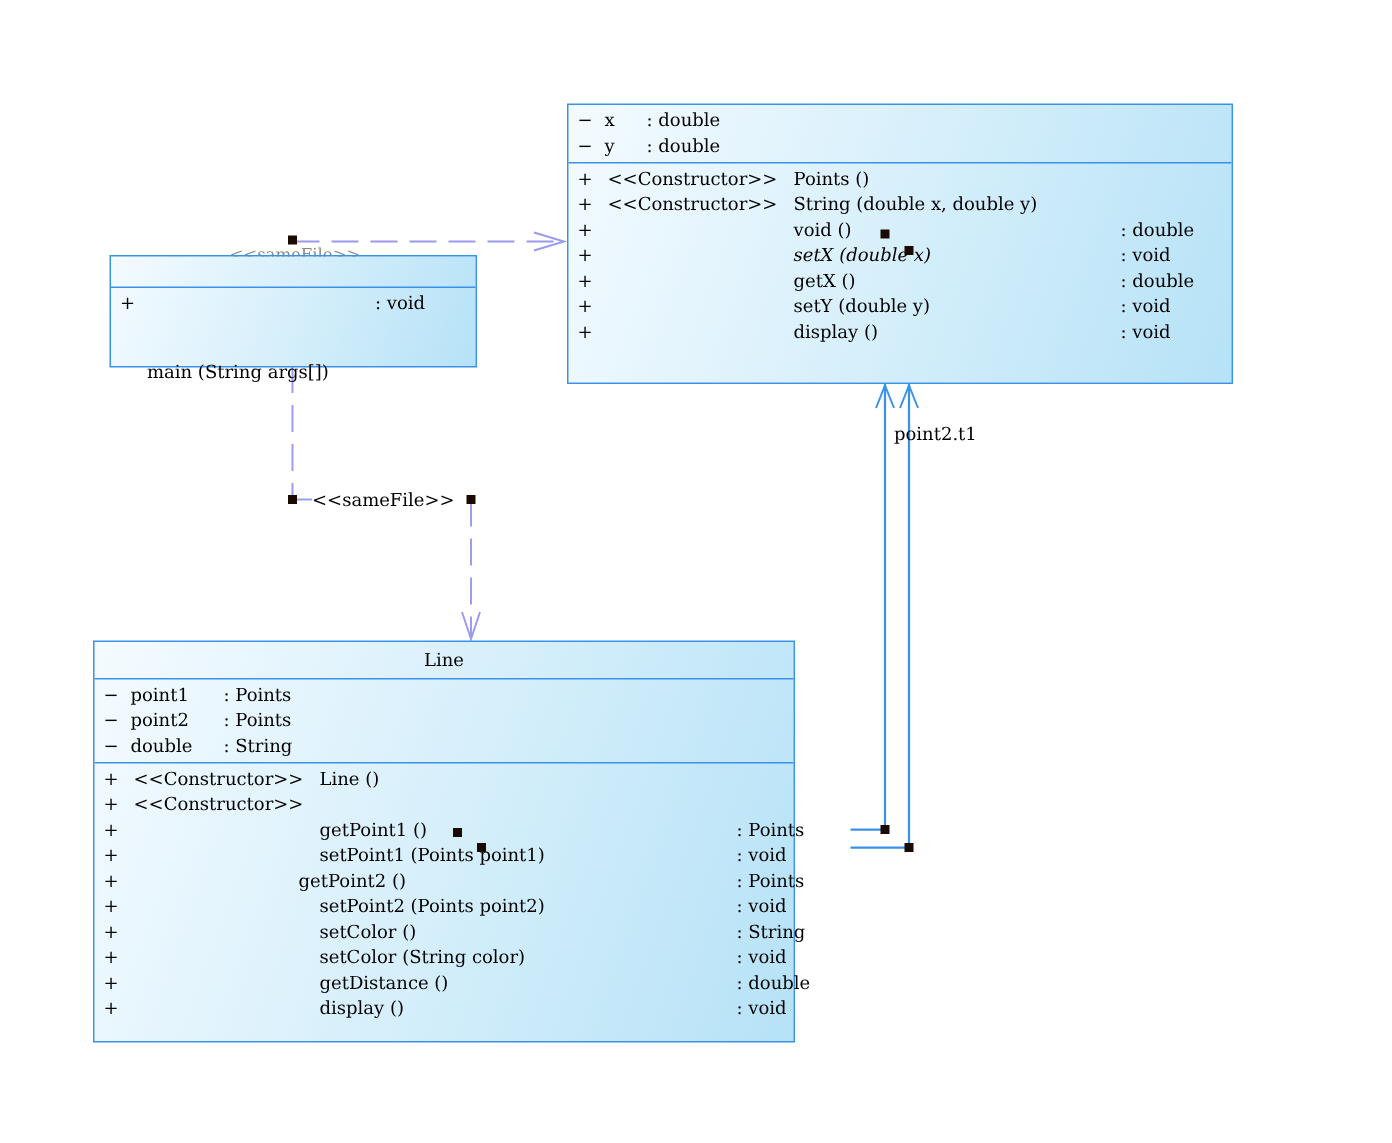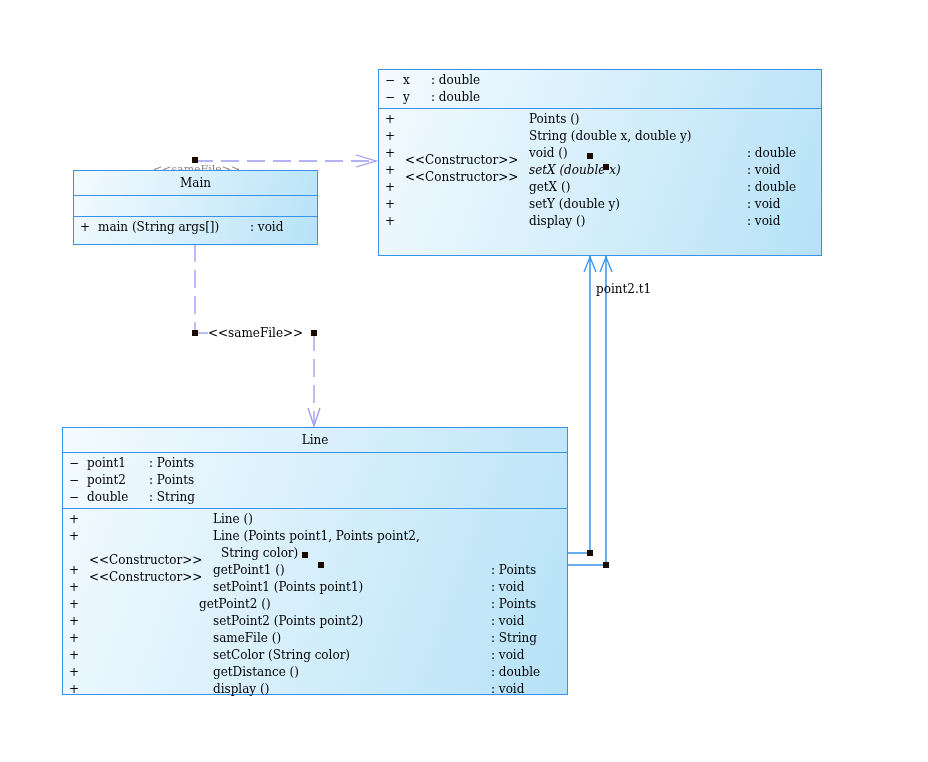--- a/index.html
+++ b/index.html
@@ -5,21 +5,21 @@
   html,body{margin:0;padding:0;background:#ffffff;}
   body{width:928px;height:762px;position:relative;overflow:hidden;font-family:"DejaVu Serif","Liberation Serif",serif;font-size:12px;color:#000;}
   .cls{position:absolute;border:1px solid #3a92e8;background:linear-gradient(110deg,#f4fbff 0%,#d6effb 50%,#b6e2f7 100%);box-sizing:border-box;}
   .cls .title{text-align:center;height:24px;line-height:24px;border-bottom:1px solid #3a92e8;font-size:12px;}
   .cls .sec{border-bottom:1px solid #3a92e8;padding:2px 0 2px 0;}
   .cls .sec:last-child{border-bottom:none;}
   .row{position:relative;height:17px;line-height:17px;white-space:pre;font-size:12px;}
   .row .vis{position:absolute;left:6px;}
   .row .name{position:absolute;}
   .row .type{position:absolute;}
-  .row .stereo{position:absolute;left:26px;margin-top:41px;}
+  .row .stereo{position:absolute;left:26px;}
   svg.links{position:absolute;left:0;top:0;}
   .lbl{position:absolute;font-size:12px;white-space:pre;}
   .handle{position:absolute;width:6px;height:6px;background:#1a0a00;}
 </style>
 </head>
 <body>
 
 <svg class="links" width="928" height="762">
 
   <path d="M195 161 L370 161" stroke="#9a9af0" stroke-width="1.3" stroke-dasharray="18,8" fill="none"></path>
@@ -47,43 +47,41 @@
       <div class="row"><span class="vis" style="left: 6px;">+</span><span class="stereo" style="left: 26px;">&lt;&lt;Constructor&gt;&gt;</span><span class="name" style="left: 150px;">String (double x, double y)</span><span class="type" style="left: 368px;"></span></div>
       <div class="row"><span class="vis" style="left: 6px;">+</span><span class="stereo" style="left: 26px;"></span><span class="name" style="left: 150px;">void ()</span><span class="type" style="left: 368px;">: double</span></div>
       <div class="row"><span class="vis" style="left: 6px;">+</span><span class="stereo" style="left: 26px;"></span><span class="name" style="left: 150px; font-style: italic;">setX (double x)</span><span class="type" style="left: 368px;">: void</span></div>
       <div class="row"><span class="vis" style="left: 6px;">+</span><span class="stereo" style="left: 26px;"></span><span class="name" style="left: 150px;">getX ()</span><span class="type" style="left: 368px;">: double</span></div>
       <div class="row"><span class="vis" style="left: 6px;">+</span><span class="stereo" style="left: 26px;"></span><span class="name" style="left: 150px;">setY (double y)</span><span class="type" style="left: 368px;">: void</span></div>
       <div class="row"><span class="vis" style="left: 6px;">+</span><span class="stereo" style="left: 26px;"></span><span class="name" style="left: 150px;">display ()</span><span class="type" style="left: 368px;">: void</span></div>
     </div>
 </div>
 
 <div class="cls" style="left:73px;top:170px;width:245px;height:75px;">
-  <div class="title">Main</div>
   <div class="sec" style="height:20px;padding:0;"></div>
   <div class="sec" id="main-ops">
-      <div class="row"><span class="vis" style="left: 6px;">+</span><span class="name" style="left: 24px;">main (String args[])</span><span class="type" style="left: 176px;">: void</span></div>
+      <div class="row"><span class="vis" style="left: 6px;">+</span><span class="name" style="left: 24px; margin-top: 46px;">main (String args[])</span><span class="type" style="left: 176px;">: void</span></div>
     </div>
 </div>
 
-<div class="cls" style="left:62px;top:427px;width:506px;height:268px;">
+<div class="cls" style="left:62px;top:427px;width:468px;height:268px;">
   <div class="title">Line</div>
   <div class="sec" id="line-attrs">
       <div class="row"><span class="vis" style="left: 6px;">−</span><span class="name" style="left: 24px;">point1</span><span class="type" style="left: 86px;">: Points</span></div>
       <div class="row"><span class="vis" style="left: 6px;">−</span><span class="name" style="left: 24px;">point2</span><span class="type" style="left: 86px;">: Points</span></div>
       <div class="row"><span class="vis" style="left: 6px;">−</span><span class="name" style="left: 24px;">double</span><span class="type" style="left: 86px;">: String</span></div>
     </div>
   <div class="sec" id="line-ops">
       <div class="row"><span class="vis" style="left: 6px;">+</span><span class="stereo" style="left: 26px;">&lt;&lt;Constructor&gt;&gt;</span><span class="name" style="left: 150px;">Line ()</span><span class="type" style="left: 428px;"></span></div>
-      <div class="row"><span class="vis" style="left: 6px;">+</span><span class="stereo" style="left: 26px;">&lt;&lt;Constructor&gt;&gt;</span><span class="name" style="left: 150px;">Line (Points point1, Points point2,</span><span class="type" style="left: 428px;"></span></div>
-      <div class="row"><span class="vis" style="left: 6px;"></span><span class="stereo" style="left: 26px;"></span><span class="name" style="left: 158px;">String color)</span><span class="type" style="left: 428px;"></span></div>
+      <div class="row"><span class="vis" style="left: 6px;">+</span><span class="stereo" style="left: 26px;">&lt;&lt;Constructor&gt;&gt;</span><span class="type" style="left: 428px;"></span></div>
       <div class="row"><span class="vis" style="left: 6px;">+</span><span class="stereo" style="left: 26px;"></span><span class="name" style="left: 150px;">getPoint1 ()</span><span class="type" style="left: 428px;">: Points</span></div>
       <div class="row"><span class="vis" style="left: 6px;">+</span><span class="stereo" style="left: 26px;"></span><span class="name" style="left: 150px;">setPoint1 (Points point1)</span><span class="type" style="left: 428px;">: void</span></div>
       <div class="row"><span class="vis" style="left: 6px;">+</span><span class="stereo" style="left: 26px;"></span><span class="name" style="left: 136px;">getPoint2 ()</span><span class="type" style="left: 428px;">: Points</span></div>
       <div class="row"><span class="vis" style="left: 6px;">+</span><span class="stereo" style="left: 26px;"></span><span class="name" style="left: 150px;">setPoint2 (Points point2)</span><span class="type" style="left: 428px;">: void</span></div>
-      <div class="row"><span class="vis" style="left: 6px;">+</span><span class="stereo" style="left: 26px;"></span><span class="name" style="left: 150px;">sameFile ()</span><span class="type" style="left: 428px;">: String</span></div>
+      <div class="row"><span class="vis" style="left: 6px;">+</span><span class="stereo" style="left: 26px;"></span><span class="name" style="left: 150px;">setColor ()</span><span class="type" style="left: 428px;">: String</span></div>
       <div class="row"><span class="vis" style="left: 6px;">+</span><span class="stereo" style="left: 26px;"></span><span class="name" style="left: 150px;">setColor (String color)</span><span class="type" style="left: 428px;">: void</span></div>
       <div class="row"><span class="vis" style="left: 6px;">+</span><span class="stereo" style="left: 26px;"></span><span class="name" style="left: 150px;">getDistance ()</span><span class="type" style="left: 428px;">: double</span></div>
       <div class="row"><span class="vis" style="left: 6px;">+</span><span class="stereo" style="left: 26px;"></span><span class="name" style="left: 150px;">display ()</span><span class="type" style="left: 428px;">: void</span></div>
     </div>
 </div>
 
 <div class="lbl" style="left:208px;top:326px;">&lt;&lt;sameFile&gt;&gt;</div>
 <div class="lbl" style="left:596px;top:282px;">point2.t1</div>
 
 <div class="handle" style="left:192px;top:157px;"></div>

